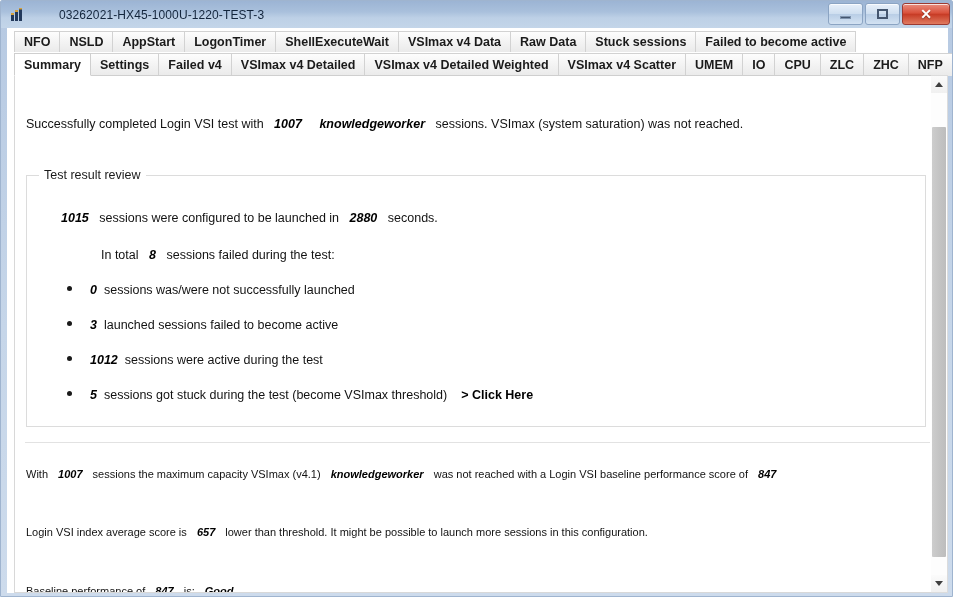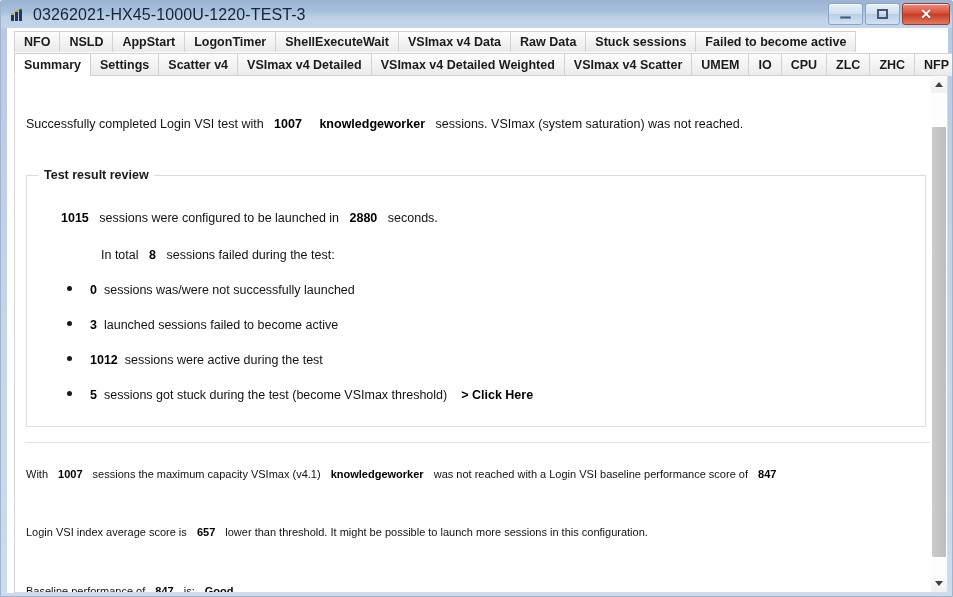--- a/index.html
+++ b/index.html
@@ -39,26 +39,27 @@
     align-items: center;
   }
   .title-icon {
     width: 16px; height: 16px;
     margin-left: 9px;
     margin-right: 7px;
     position: relative;
     flex: 0 0 auto;
   }
   .title-text {
-    font-size: 16px;
+    font-size: 12px;
     color: #13253c;
     letter-spacing: 0.1px;
     white-space: nowrap;
     line-height: 1;
     font-family: "Liberation Sans", sans-serif;
+    margin-left: 26px;
   }
   .win-buttons {
     position: absolute;
     right: 4px;
     top: 2px;
     display: flex;
     gap: 2px;
   }
   .win-btn {
     width: 33px;
@@ -187,21 +188,20 @@
   }
   .gb-legend {
     position: absolute;
     left: 12px;
     top: -8px;
     background: #ffffff;
     padding: 0 5px;
     font-size: 12.5px;
     color: #1a1a1a;
     white-space: nowrap;
-    font-weight: bold;
   }
 
   .gb-line {
     position: absolute;
     font-size: 12.5px;
     color: #121212;
     white-space: nowrap;
   }
   .bullet-row {
     position: absolute;
@@ -233,20 +233,21 @@
   .foot-line {
     position: absolute;
     font-size: 11px;
     color: #121212;
     white-space: nowrap;
   }
 
   b.num {
     font-weight: bold;
     color: #000000;
+    font-style: italic;
   }
   .sp-l { margin-left: 7px; }
   .sp-lr { margin-left: 7px; margin-right: 7px; }
   .clickhere {
     font-weight: bold;
     color: #000000;
     margin-left: 14px;
     cursor: pointer;
   }
 
@@ -341,21 +342,21 @@
         <div class="tab"><span>ShellExecuteWait</span></div>
         <div class="tab"><span>VSImax v4 Data</span></div>
         <div class="tab"><span>Raw Data</span></div>
         <div class="tab"><span>Stuck sessions</span></div>
         <div class="tab"><span>Failed to become active</span></div>
       </div>
 
       <div class="tabrow row2">
         <div class="tab selected"><span>Summary</span></div>
         <div class="tab"><span>Settings</span></div>
-        <div class="tab"><span>Scatter v4</span></div>
+        <div class="tab"><span>Failed v4</span></div>
         <div class="tab"><span>VSImax v4 Detailed</span></div>
         <div class="tab"><span>VSImax v4 Detailed Weighted</span></div>
         <div class="tab"><span>VSImax v4 Scatter</span></div>
         <div class="tab"><span>UMEM</span></div>
         <div class="tab"><span>IO</span></div>
         <div class="tab"><span>CPU</span></div>
         <div class="tab"><span>ZLC</span></div>
         <div class="tab"><span>ZHC</span></div>
         <div class="tab"><span>NFP</span></div>
       </div>

